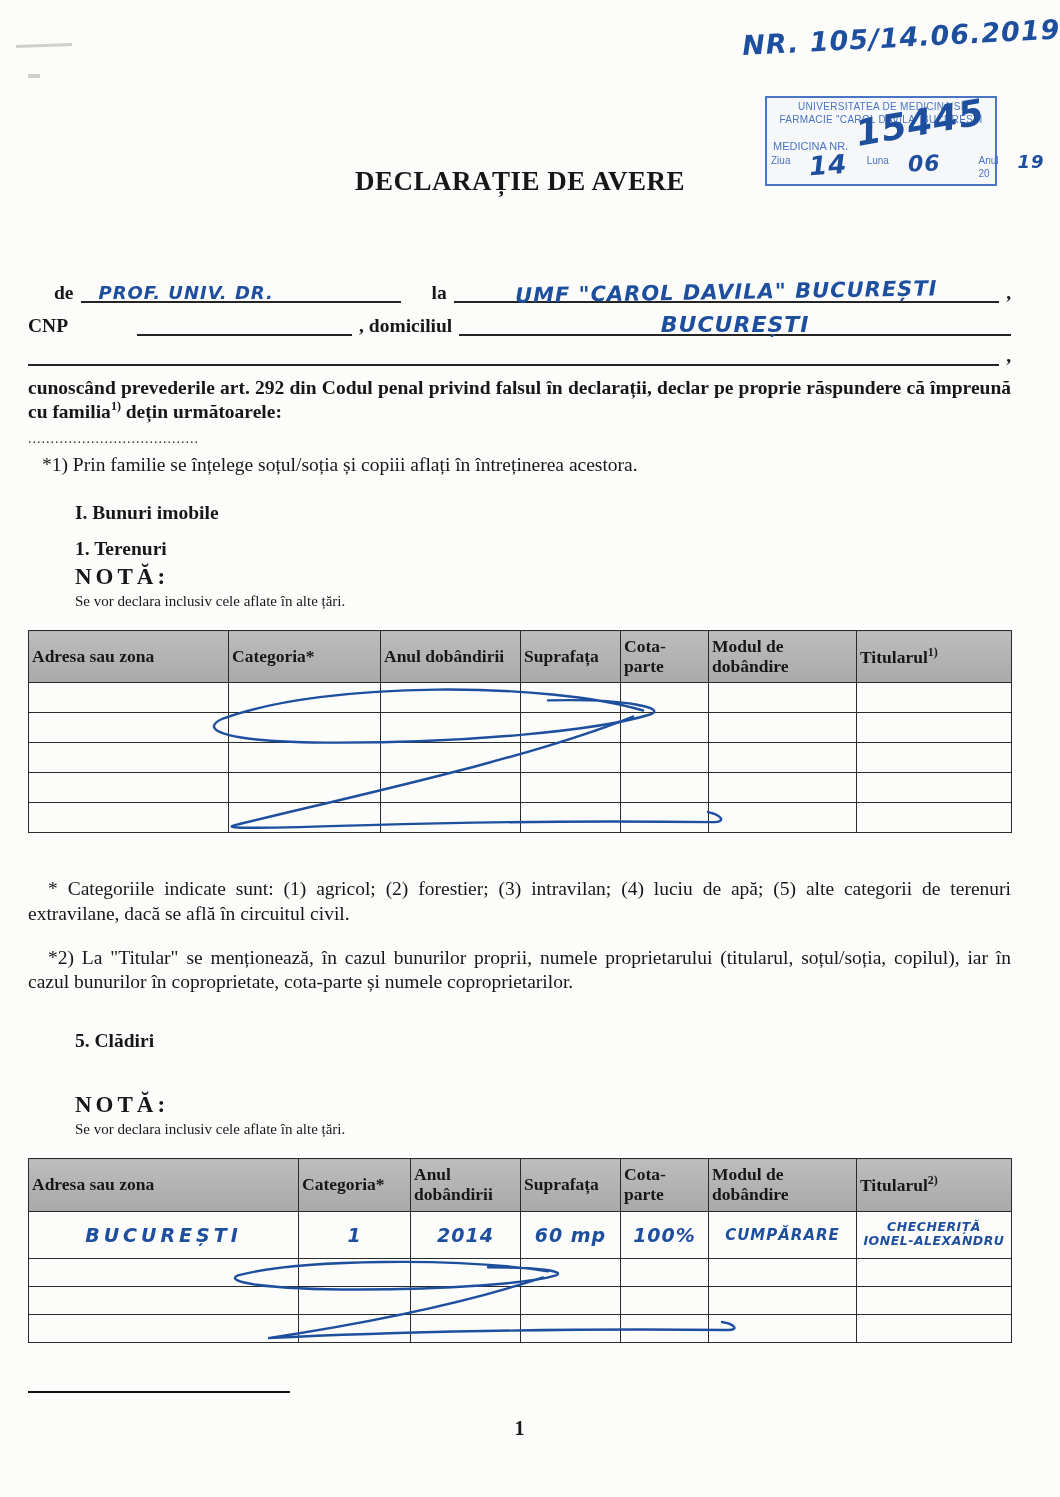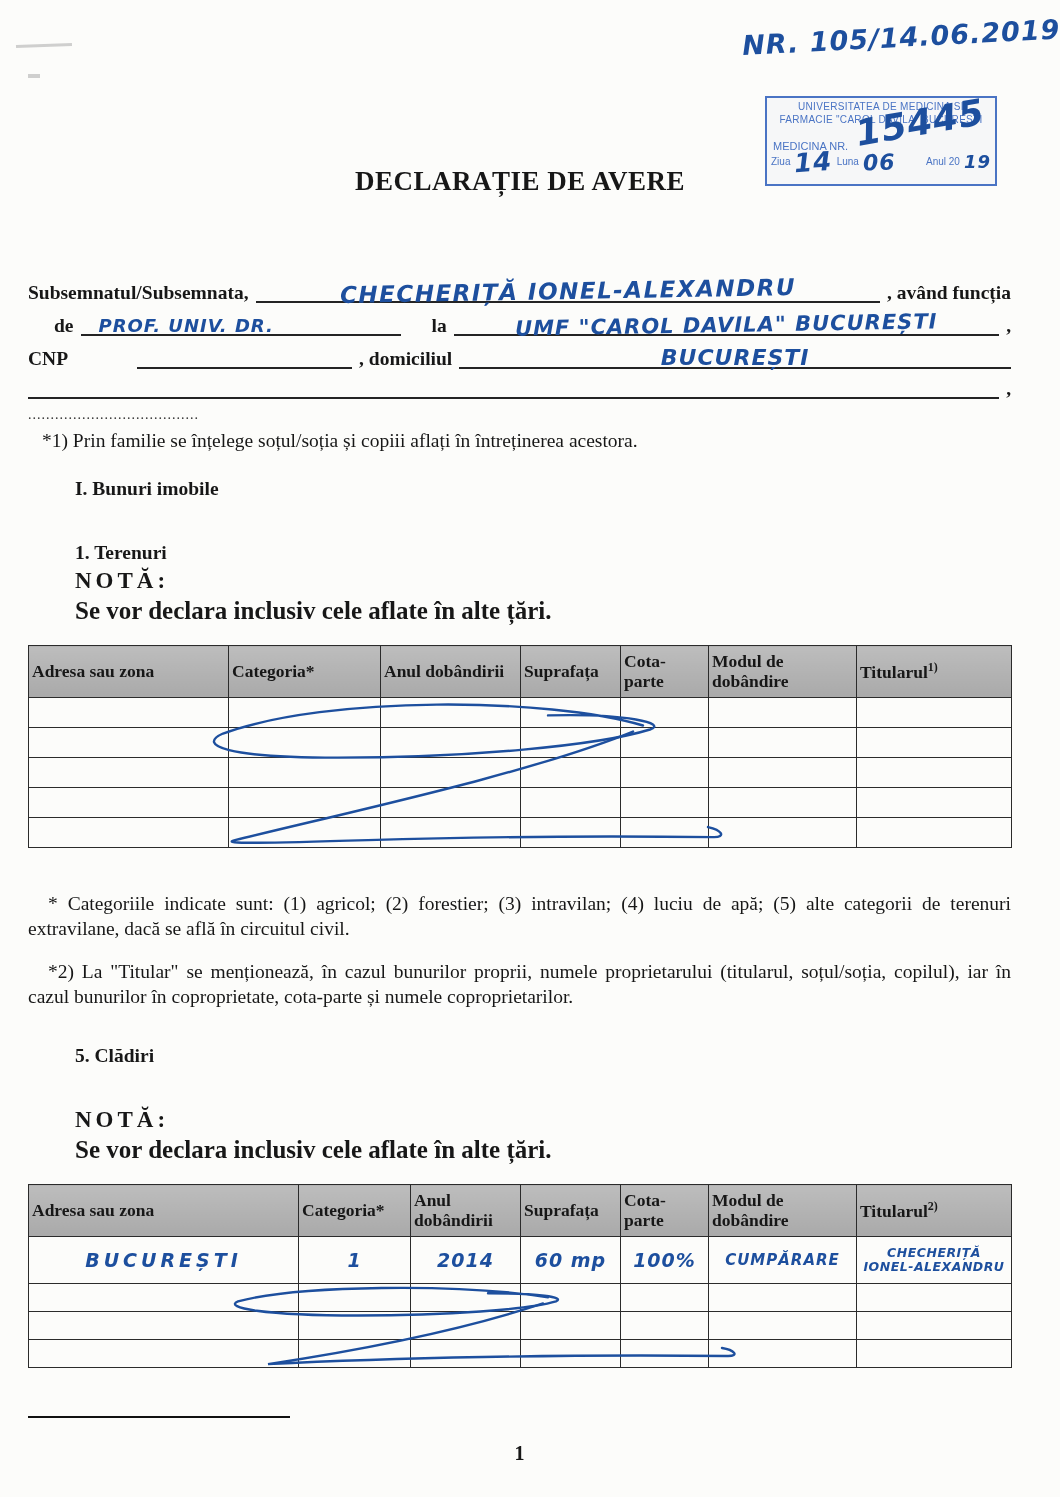--- a/index.html
+++ b/index.html
@@ -26,21 +26,21 @@
   
   .stamp {
     position:absolute; left:765px; top:96px; width:232px; height:90px;
     border:2px solid #4a74c4; color:#4a74c4; box-sizing:border-box;
     font-family:"Liberation Sans", sans-serif; font-size:10px; line-height:1.25;
     padding:3px 5px; background:rgba(92,130,200,0.04);
   }
   .stamp .org { text-align:center; letter-spacing:.3px; }
   .stamp .intrare { position:absolute; left:6px; top:42px; font-size:11px; }
   .stamp .hw-reg { position:absolute; left:88px; top:2px; font-size:36px; transform:rotate(-10deg); }
-  .stamp .bottomrow { position:absolute; left:4px; right:4px; bottom:11px; display:flex; align-items:center; gap:4px; font-size:10px; }
+  .stamp .bottomrow { position:absolute; left:4px; right:4px; bottom:4px; display:flex; align-items:flex-start; gap:19px; font-size:10px; }
   .stamp .hw-day { font-size:26px; line-height:.8; transform:rotate(-4deg); }
   .stamp .hw-month { font-size:22px; line-height:.8; transform:rotate(-2deg); }
   .stamp .hw-year { font-size:18px; line-height:.8; }
   .stamp .spacer { flex:1; }
 
   .title {
     position:absolute; left:0; top:166px; width:1040px; text-align:center;
     font-size:27px; font-weight:bold; letter-spacing:.5px;
   }
 
@@ -58,23 +58,23 @@
   .hw-func { font-size:18px; padding-left:18px; }
   .hw-inst { font-size:21px; transform:rotate(-1deg); }
   .hw-dom  { font-size:22px; }
 
   .bold-para { margin:10px 0 0 0; font-size:19.5px; font-weight:bold; line-height:1.2; text-align:justify; }
   sup { font-size:12px; }
   .dots { margin-top:8px; font-size:14px; letter-spacing:1px; color:#333; }
   .family-note { margin-top:7px; font-size:19.5px; padding-left:14px; }
 
   .sec-head { margin-top:26px; padding-left:47px; font-size:19.5px; font-weight:bold; }
-  .sub-head { margin-top:42px; padding-left:47px; font-size:19.5px; font-weight:bold; }
+  .sub-head { margin-top:14px; padding-left:47px; font-size:19.5px; font-weight:bold; }
   .nota { margin-top:4px; padding-left:47px; font-size:23px; font-weight:bold; letter-spacing:4px; }
-  .nota-text { margin-top:3px; padding-left:47px; font-size:25px;font-weight:bold; }
+  .nota-text { margin-top:3px; padding-left:47px; font-size:15px; }
 
   .tblwrap { position:relative; margin-top:20px; width:983px; }
   table.decl { border-collapse:collapse; width:983px; table-layout:fixed; }
   .decl th, .decl td { border:1.6px solid #2b2b2b; }
   .decl th {
     background:linear-gradient(#bdbdbd,#a9a9a9);
     font-weight:bold; font-size:17.5px; line-height:1.12; padding:6px 3px; text-align:left;
   }
   .decl td { height:29px; padding:0 4px; text-align:center; vertical-align:middle; }
   .t2 td { height:27px; }
@@ -114,42 +114,38 @@
       <span>Anul 20</span>
       <span class="hw hw-year">19</span>
     </div>
   </div>
 
   <div class="title">DECLARAȚIE DE AVERE</div>
 
   <div class="content">
 
     <div class="iline">
-      <span class="lbl">Subsemnatul/Subsemnata,</span>
-      <span class="fill grow"><span class="hw hw-name">CHECHERIȚĂ IONEL-ALEXANDRU</span></span>
-      <span class="lbl">, având funcția</span>
-    </div>
-    <div class="iline">
       <span class="lbl" style="padding-left:26px">de</span>
       <span class="fill w-func"><span class="hw hw-func">PROF. UNIV. DR.</span></span>
       <span class="lbl" style="padding-left:24px">la</span>
       <span class="fill grow"><span class="hw hw-inst">UMF "CAROL DAVILA" BUCUREȘTI</span></span>
       <span class="lbl">,</span>
     </div>
     <div class="iline">
       <span class="lbl">CNP</span>
       <span class="fill w-cnp" style="margin-left:62px"><span class="hw"></span></span>
       <span class="lbl">, domiciliul</span>
       <span class="fill grow"><span class="hw hw-dom">BUCUREȘTI</span></span>
     </div>
     <div class="iline" style="height:30px">
       <span class="fill grow"></span>
       <span class="lbl">,</span>
     </div>
 
+    <p class="bold-para"><span>cunoscând prevederile art. 292 din Codul penal privind falsul în declarații, declar pe proprie răspundere că împreună cu familia</span><sup>1)</sup><span> dețin următoarele:</span></p>
 
     <div class="dots">......................................</div>
     <div class="family-note">*1) Prin familie se înțelege soțul/soția și copiii aflați în întreținerea acestora.</div>
 
     <div class="sec-head">I. Bunuri imobile</div>
 
     <div class="sub-head">1. Terenuri</div>
     <div class="nota">NOTĂ:</div>
     <div class="nota-text">Se vor declara inclusiv cele aflate în alte țări.</div>
 

